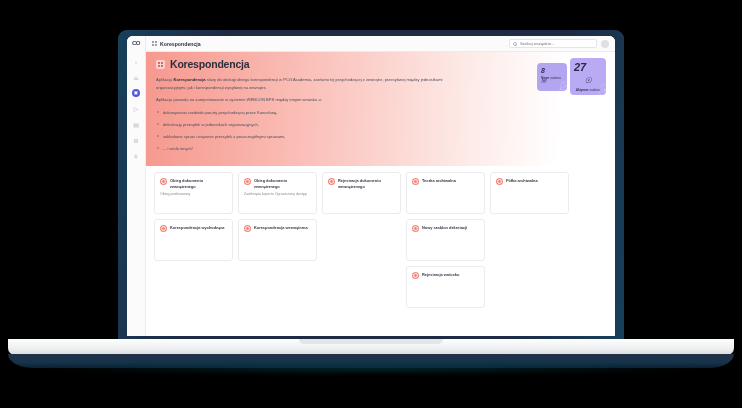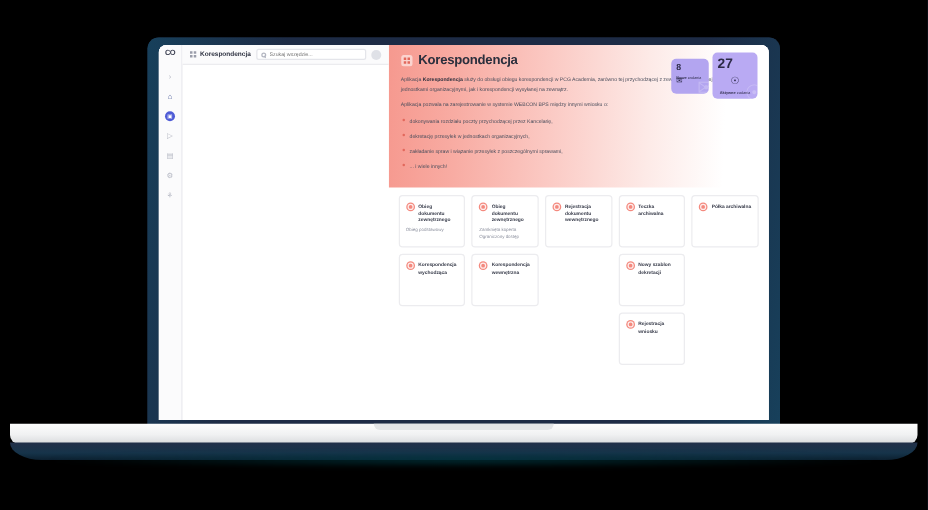--- a/index.html
+++ b/index.html
@@ -76,21 +76,21 @@
   .side-ico {
     width: 9px; height: 9px; display:flex; align-items:center; justify-content:center;
     font-size: 6px; color:#b6b9c4; line-height:1;
   }
   .side-ico.home { color:#3b4d8f; }
   .side-ico.active {
     background:#4e5bd6; color:#fff; border-radius:50%;
     width:8px; height:8px; font-size:4.5px;
   }
 
-  #content { flex:1; display:flex; flex-direction:row; min-width:0; }
+  #content { flex:1; display:flex; flex-direction:column; min-width:0; }
 
   #topbar {
     height: 16px; background:#fbfbfc; border-bottom:1px solid #ececef;
     display:flex; align-items:center; padding: 0 6px; gap:4px; flex-shrink:0;
   }
   #tab-korespondencja {
     display:flex; align-items:center; gap:3px;
     font-size:5.2px; color:#2f3342; font-weight:600;
   }
   .grid-ico {
@@ -143,21 +143,21 @@
   }
   #hero-list li::before {
     content:""; position:absolute; left:1px; top:1.6px;
     width:2px;height:2px;border-radius:50%;background:#e2685c;
   }
 
   
   #widgets { position:absolute; right:9px; top:6px; display:flex; align-items:flex-start; gap:3px; }
   .widget {
     background:#b3a5f0; border-radius:4px; color:#2c2a47;
-    position:relative; overflow:hidden;
+    position:relative; overflow:hidden;font-style:italic;
   }
   .widget.small { width:30px;height:28px; padding:4px; margin-top:5px; }
   .widget.large { width:36px;height:37px; padding:4px; background:#b9aaf3; }
   .widget .num { font-weight:700; line-height:1; }
   .widget.small .num { font-size:7px; }
   .widget.large .num { font-size:11px; }
   .widget .lbl { font-size:3.1px; margin-top:1.5px; line-height:1.3; opacity:.95; }
   .widget .lbl b { font-weight:700; }
   .widget .w-ico { position:absolute; left:4px; bottom:7px; font-size:6px; line-height:1; color:#2c2a47; }
   .widget.large .w-ico { left:50%; transform:translateX(-50%); bottom:10px; font-size:8px; }

